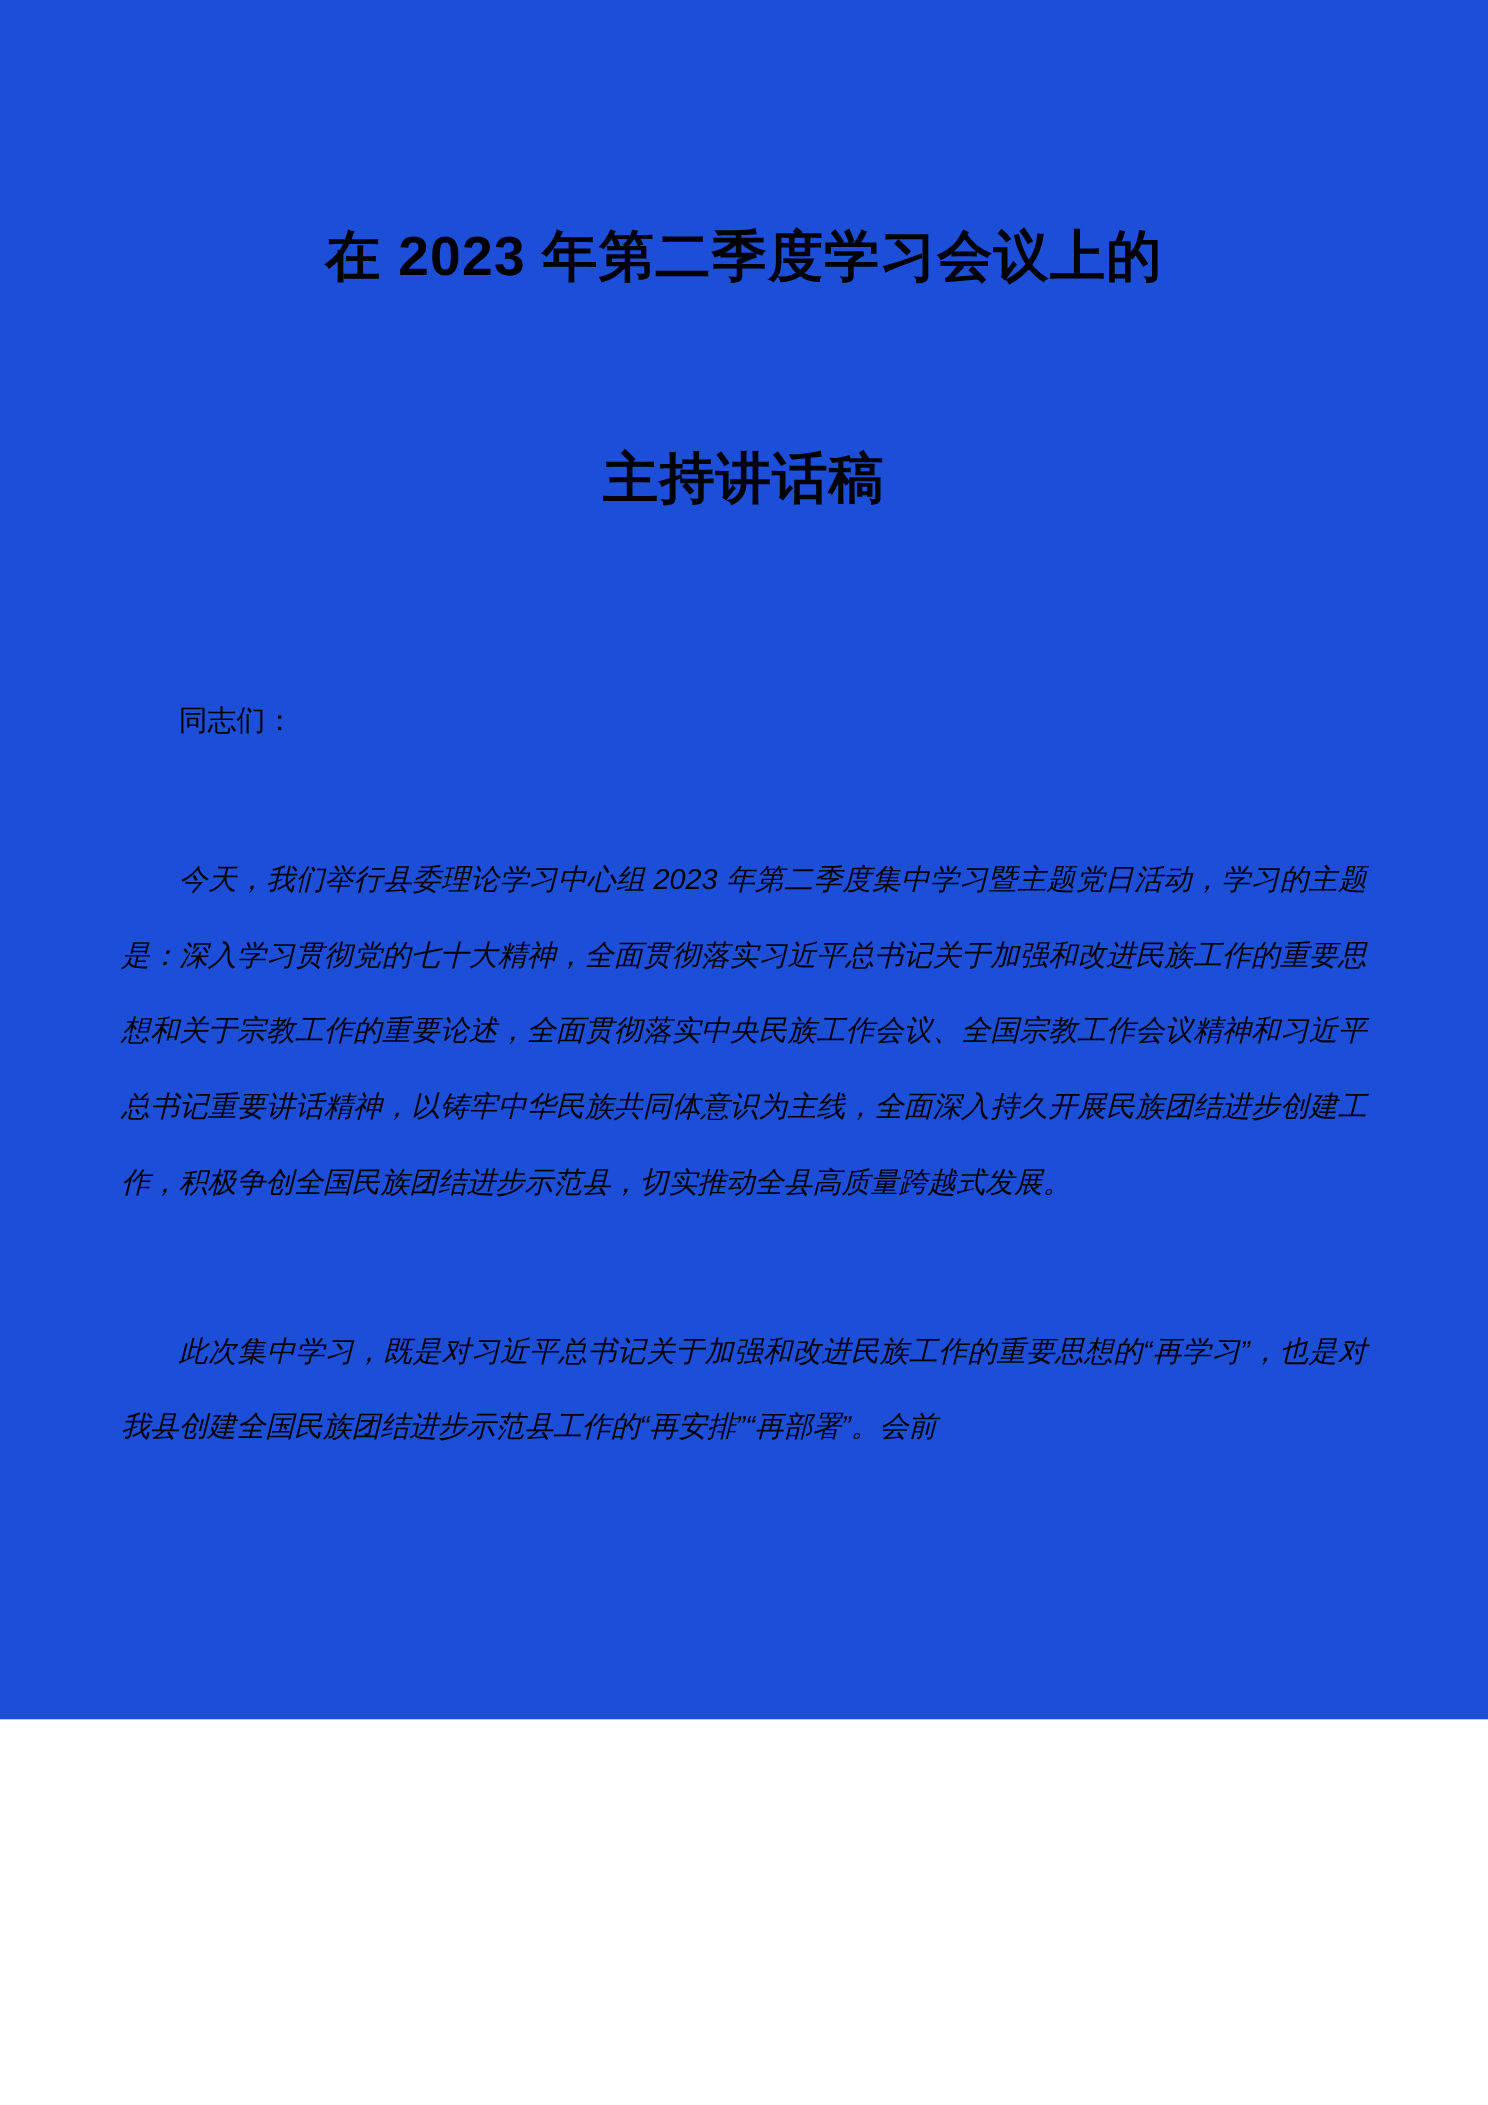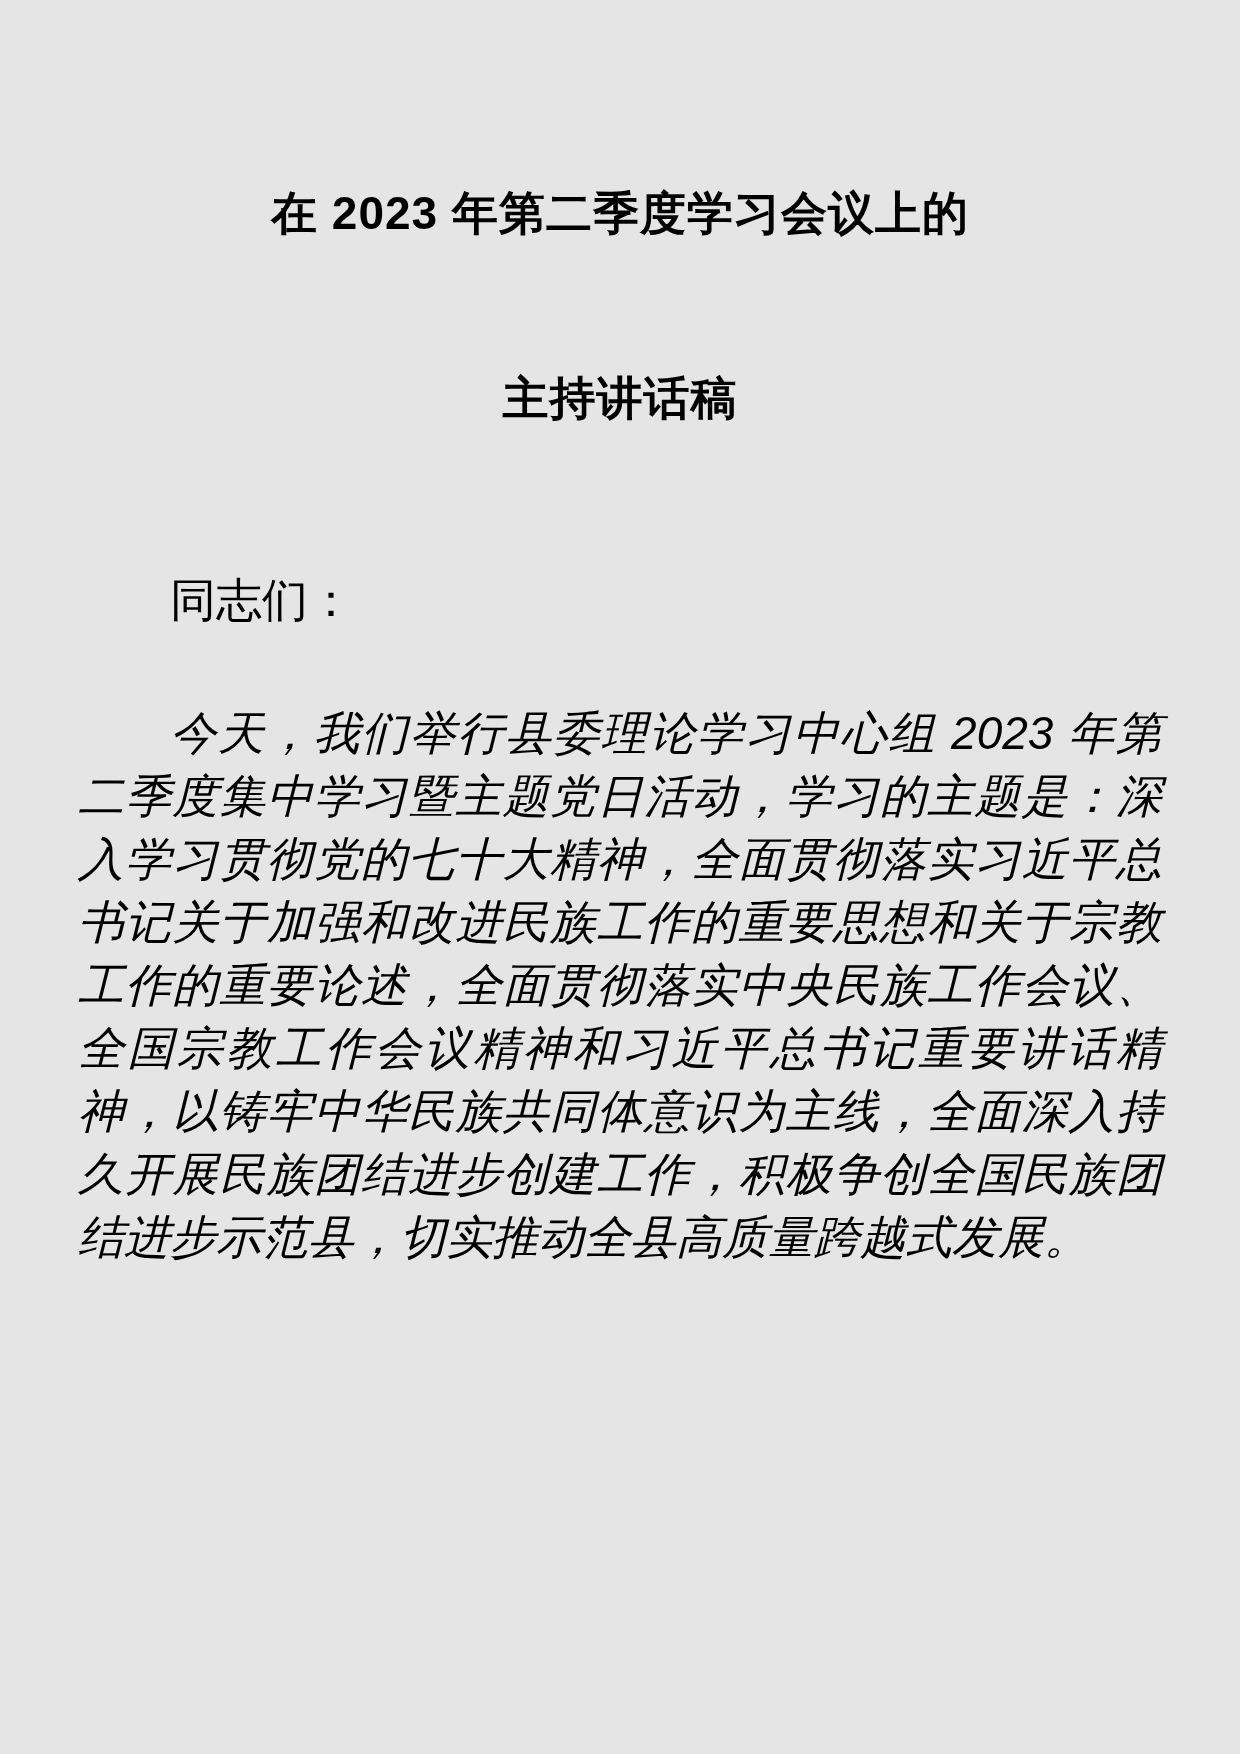--- a/index.html
+++ b/index.html
@@ -3,45 +3,45 @@
 <meta charset="utf-8">
 <style>
   html, body {
     margin: 0;
     padding: 0;
     background: #ffffff;
   }
   .page {
     position: relative;
     width: 1240px;
-    height: 1754px;
+    height: 1433px;
     margin: 0 auto;
-    background: #e5e5e5;
+    background: #1d4ed8;
     color: #000000;
     font-family: "Liberation Sans", "DejaVu Sans", sans-serif;
     box-sizing: border-box;
-    padding: 0 78px;
+    padding: 0 101px;
     overflow: hidden;
   }
   .title-line {
     text-align: center;
     font-size: 46px;
     font-weight: bold;
     line-height: 64px;
     letter-spacing: 1px;
     white-space: nowrap;
   }
   .title-line.first {
     padding-top: 181px;
   }
   .title-line.second {
     margin-top: 121px;
   }
   .body-text {
-    font-size: 46px;
+    font-size: 24px;
     line-height: 63px;
     text-align: justify;
     text-justify: inter-character;
   }
   .salutation {
     margin-top: 139px;
     text-indent: 2em;
   }
   .para {
     text-indent: 2em;
@@ -55,13 +55,14 @@
 
 <div class="page">
   <div class="title-line first">在 2023 年第二季度学习会议上的</div>
 
   <div class="title-line second">主持讲话稿</div>
 
   <div class="body-text salutation">同志们：</div>
 
   <div class="body-text para p1">今天，我们举行县委理论学习中心组 2023 年第二季度集中学习暨主题党日活动，学习的主题是：深入学习贯彻党的七十大精神，全面贯彻落实习近平总书记关于加强和改进民族工作的重要思想和关于宗教工作的重要论述，全面贯彻落实中央民族工作会议、全国宗教工作会议精神和习近平总书记重要讲话精神，以铸牢中华民族共同体意识为主线，全面深入持久开展民族团结进步创建工作，积极争创全国民族团结进步示范县，切实推动全县高质量跨越式发展。</div>
 
+  <div class="body-text para p2">此次集中学习，既是对习近平总书记关于加强和改进民族工作的重要思想的“再学习”，也是对我县创建全国民族团结进步示范县工作的“再安排”“再部署”。会前</div>
 </div>
 
 </body></html>

